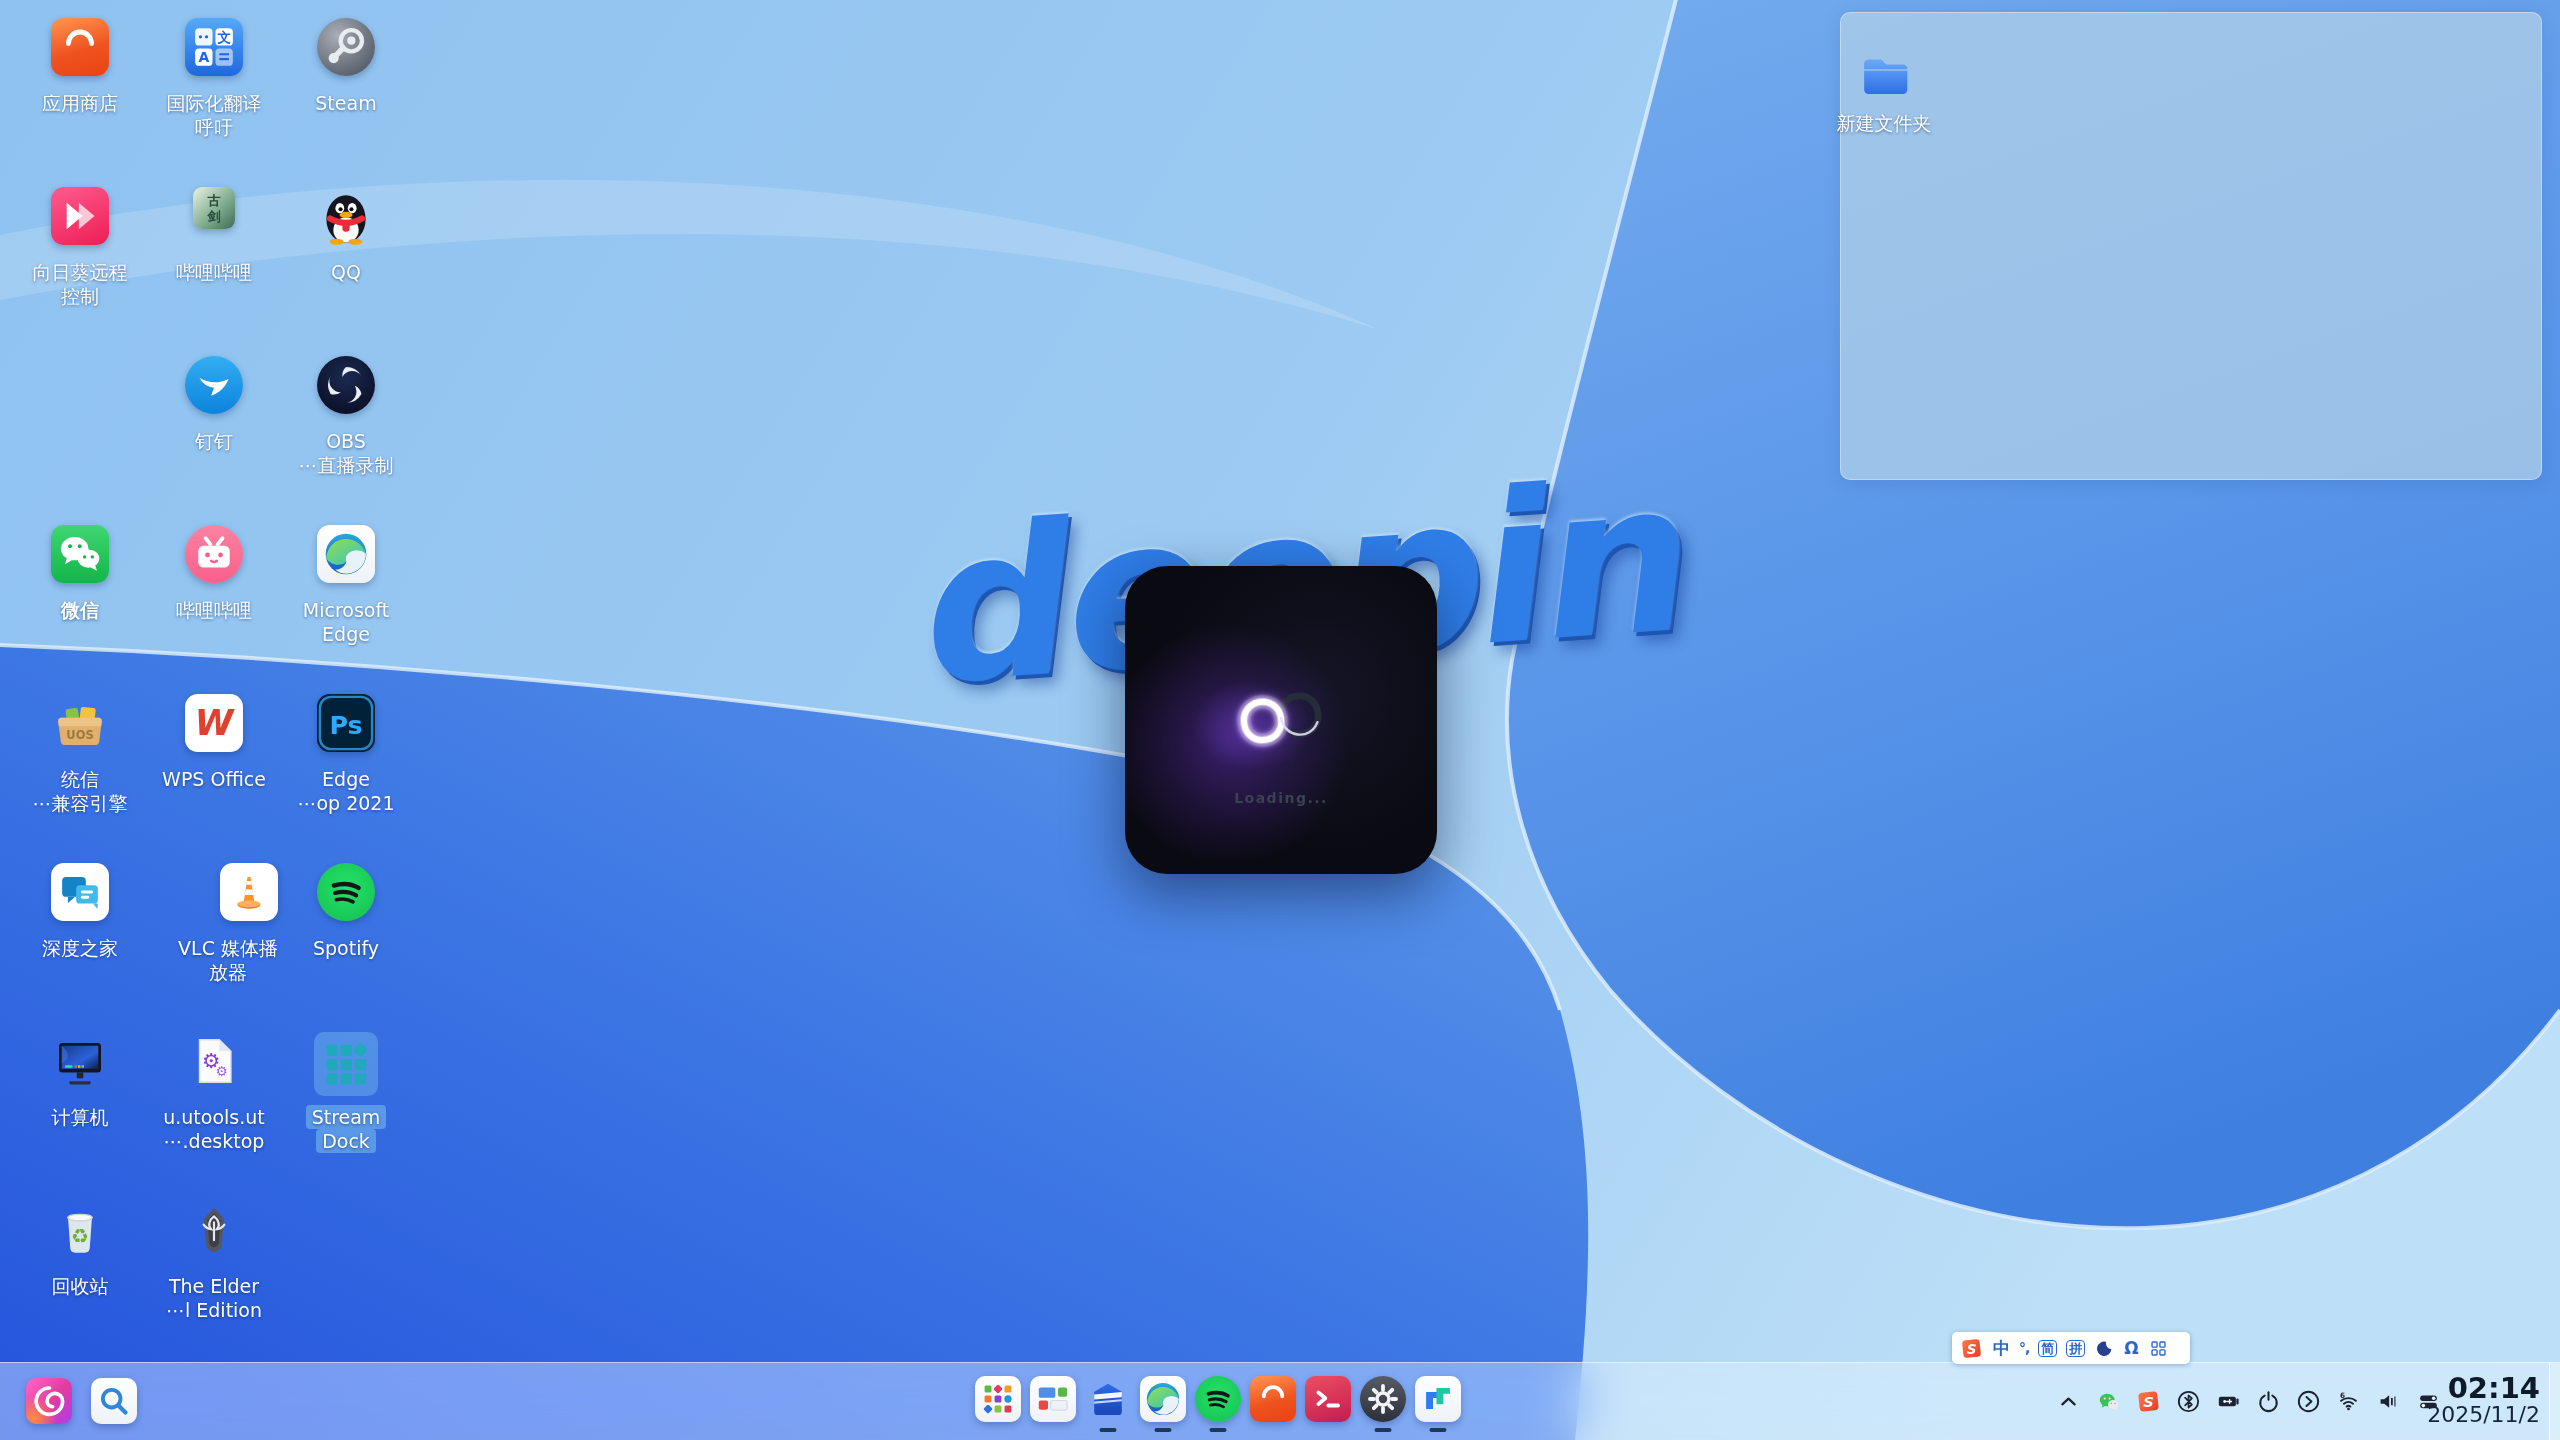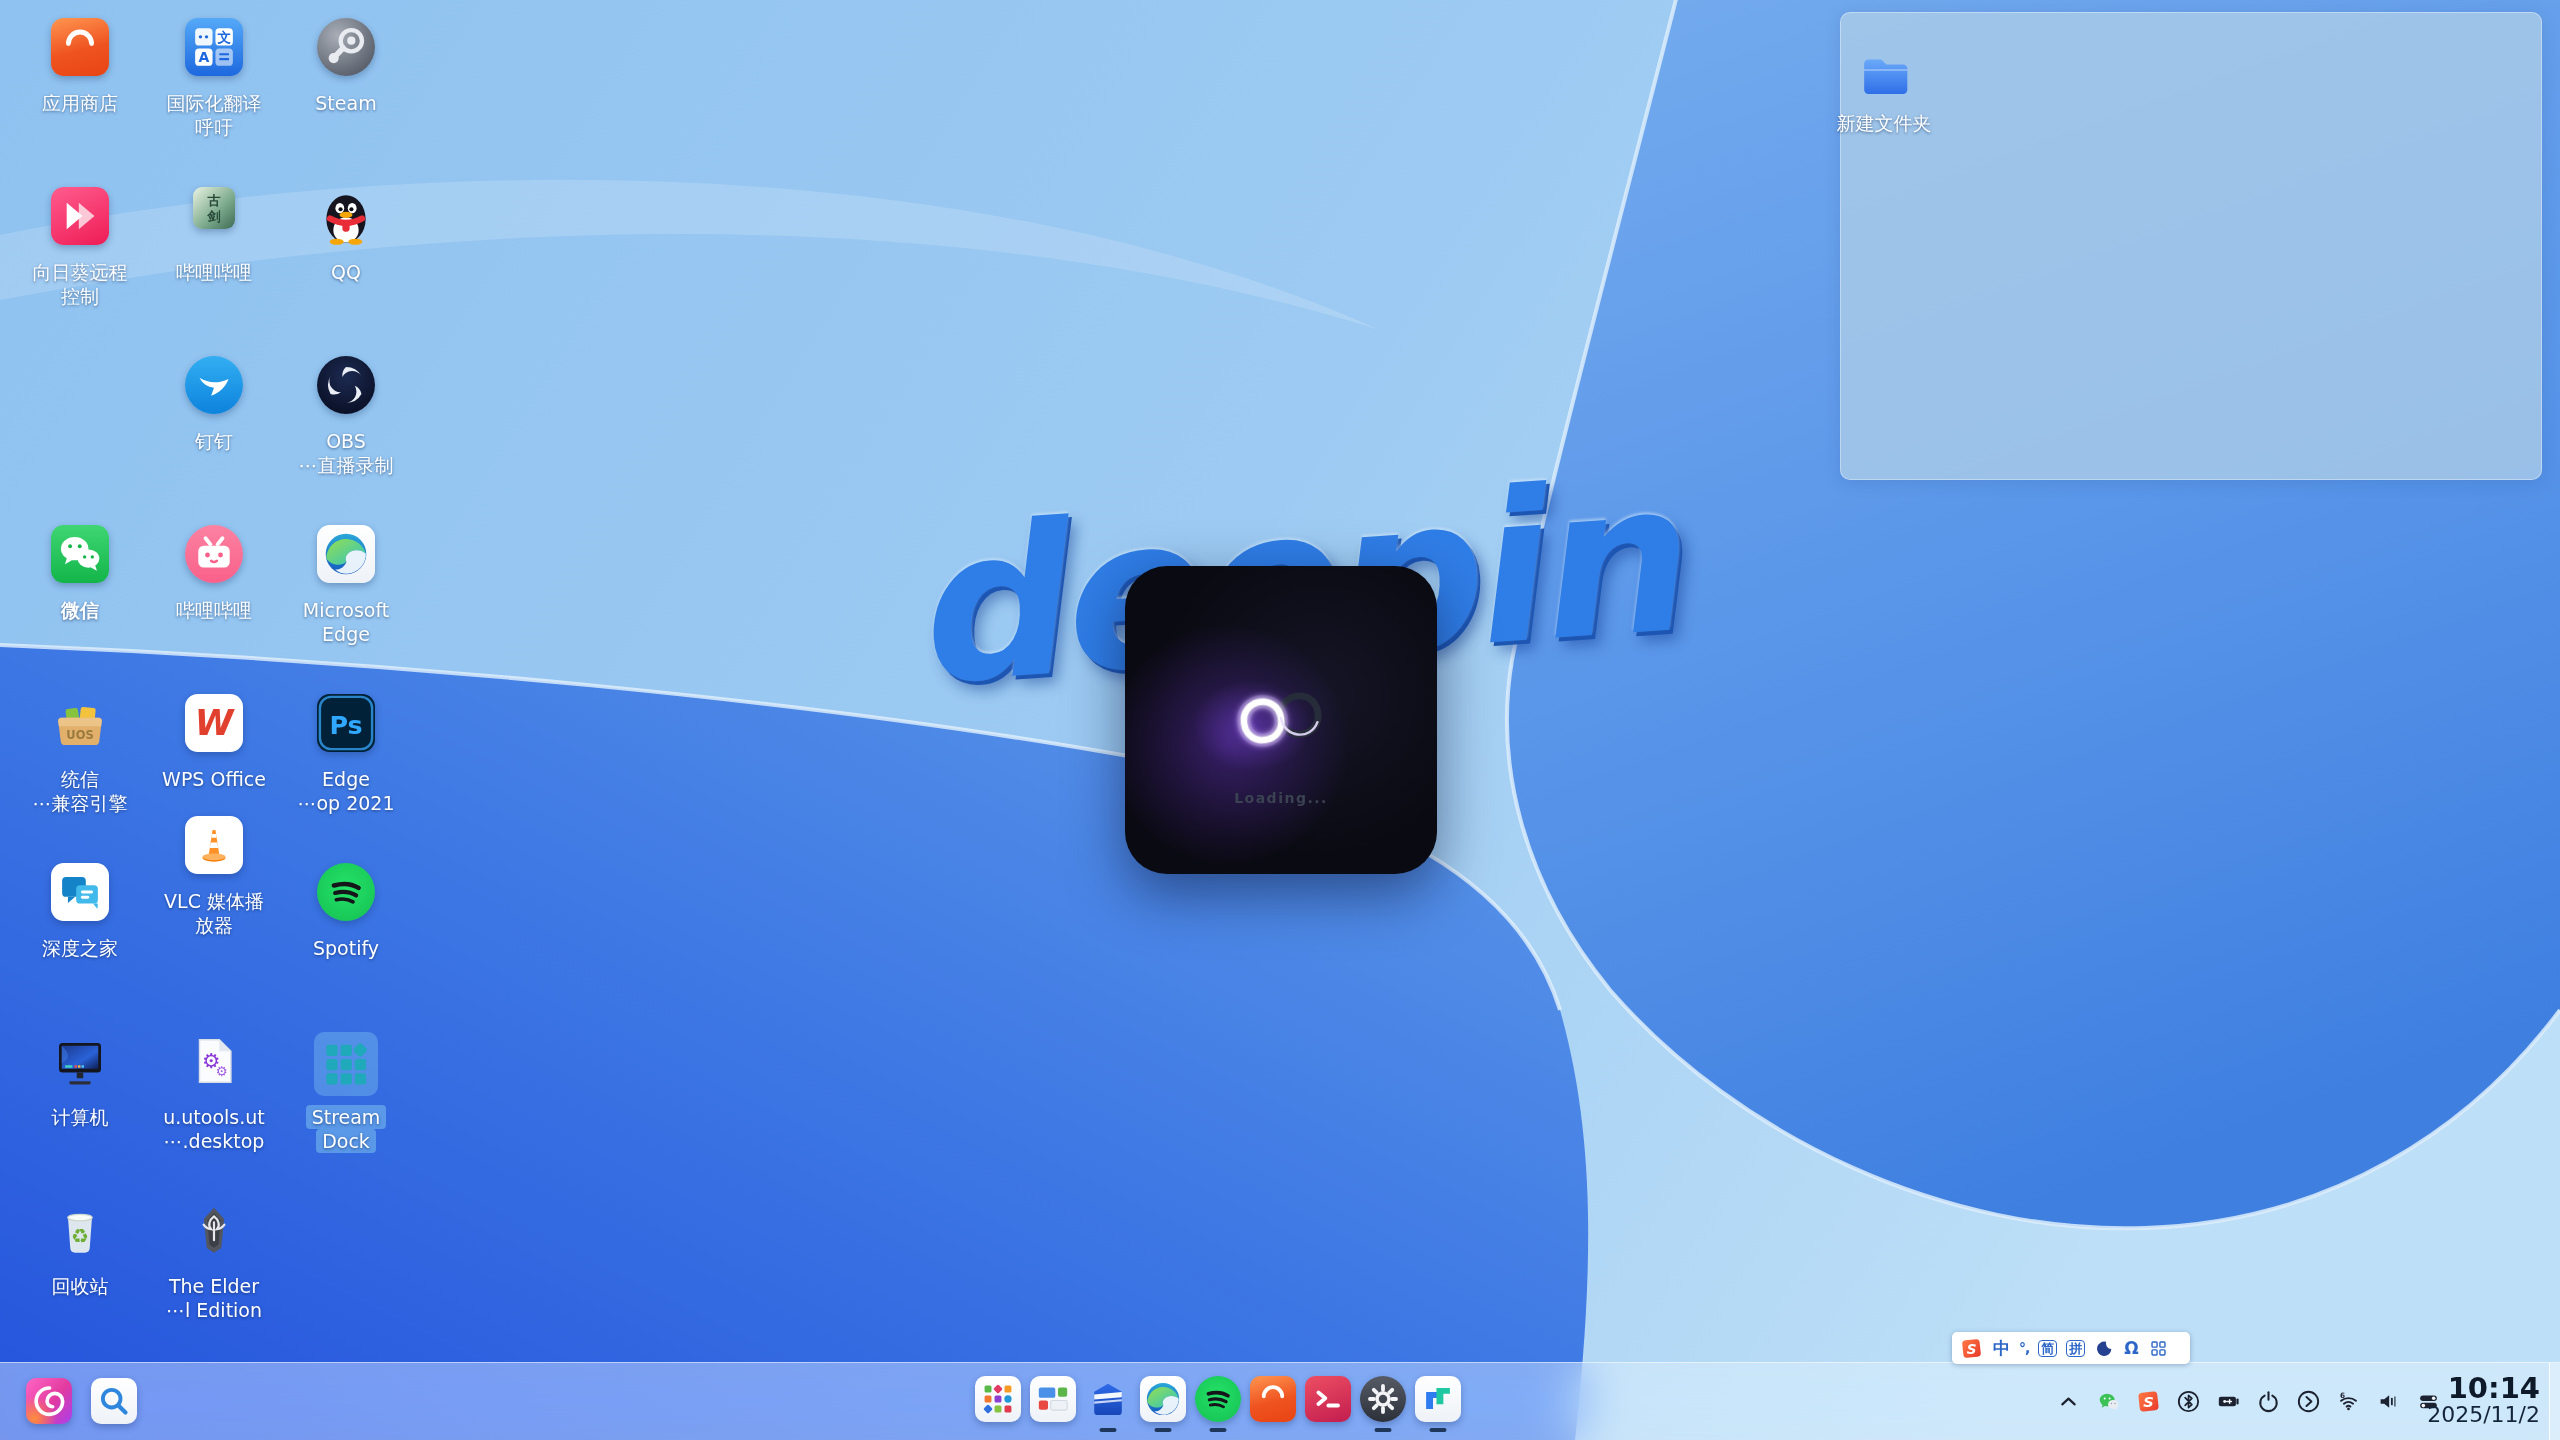--- a/index.html
+++ b/index.html
@@ -359,21 +359,21 @@
             <path d="M17.4 16.8 l1.8 2.2 .2 -2.2 Z" fill="#41b9ea"></path>
             <rect x="12.4" y="11.4" width="5" height="1.2" rx=".6" fill="#fff"></rect>
             <rect x="12.4" y="13.6" width="3.4" height="1.2" rx=".6" fill="#fff"></rect>
           </svg>
         </div>
       </div>
       <div class="dlabel">
         <span class="dline">深度之家</span>
       </div>
     </div>
-    <div class="dicon" style="left: 150px; top: 816px;">
+    <div class="dicon" style="left: 150px; top: 863px; align-items: flex-end;">
       <div class="ic-box">
         <div class="glyph g-tile" style="height: 58px; width: 58px; background: rgb(255, 255, 255);">
           <svg viewBox="0 0 24 24">
             <path d="M9.7 16.8 L11.4 5.8 h1.2 L14.3 16.8 Z" fill="#ff9128"></path>
             <path d="M10.6 11 h2.8 l.3 2.2 h-3.4 Z" fill="#fff"></path>
             <path d="M11.1 7.4 h1.8 l.2 1.6 h-2.2 Z" fill="#fff"></path>
             <ellipse cx="12" cy="17.3" rx="4.8" ry="1.6" fill="#f57c00"></ellipse>
             <ellipse cx="12" cy="16.9" rx="4.8" ry="1.4" fill="#ffb25e"></ellipse>
           </svg>
         </div>
@@ -824,17 +824,17 @@
           <svg viewBox="0 0 24 24">
             <rect x="4.6" y="6.6" width="14.8" height="4.9" rx="2.45" fill="currentColor"></rect>
             <circle cx="16.6" cy="9.05" r="1.6" fill="#f2f6fb"></circle>
             <rect x="4.6" y="13.2" width="14.8" height="4.9" rx="2.45" fill="currentColor"></rect>
             <circle cx="7.4" cy="15.65" r="1.6" fill="#f2f6fb"></circle>
           </svg>
         </div>
       </span>
     </div>
   <div id="clock">
-    <div class="t">10:14</div>
+    <div class="t">02:14</div>
     <div class="d">2025/11/2</div>
   </div>
   <div id="show-desktop"></div>
 </div>
 
 </body></html>

